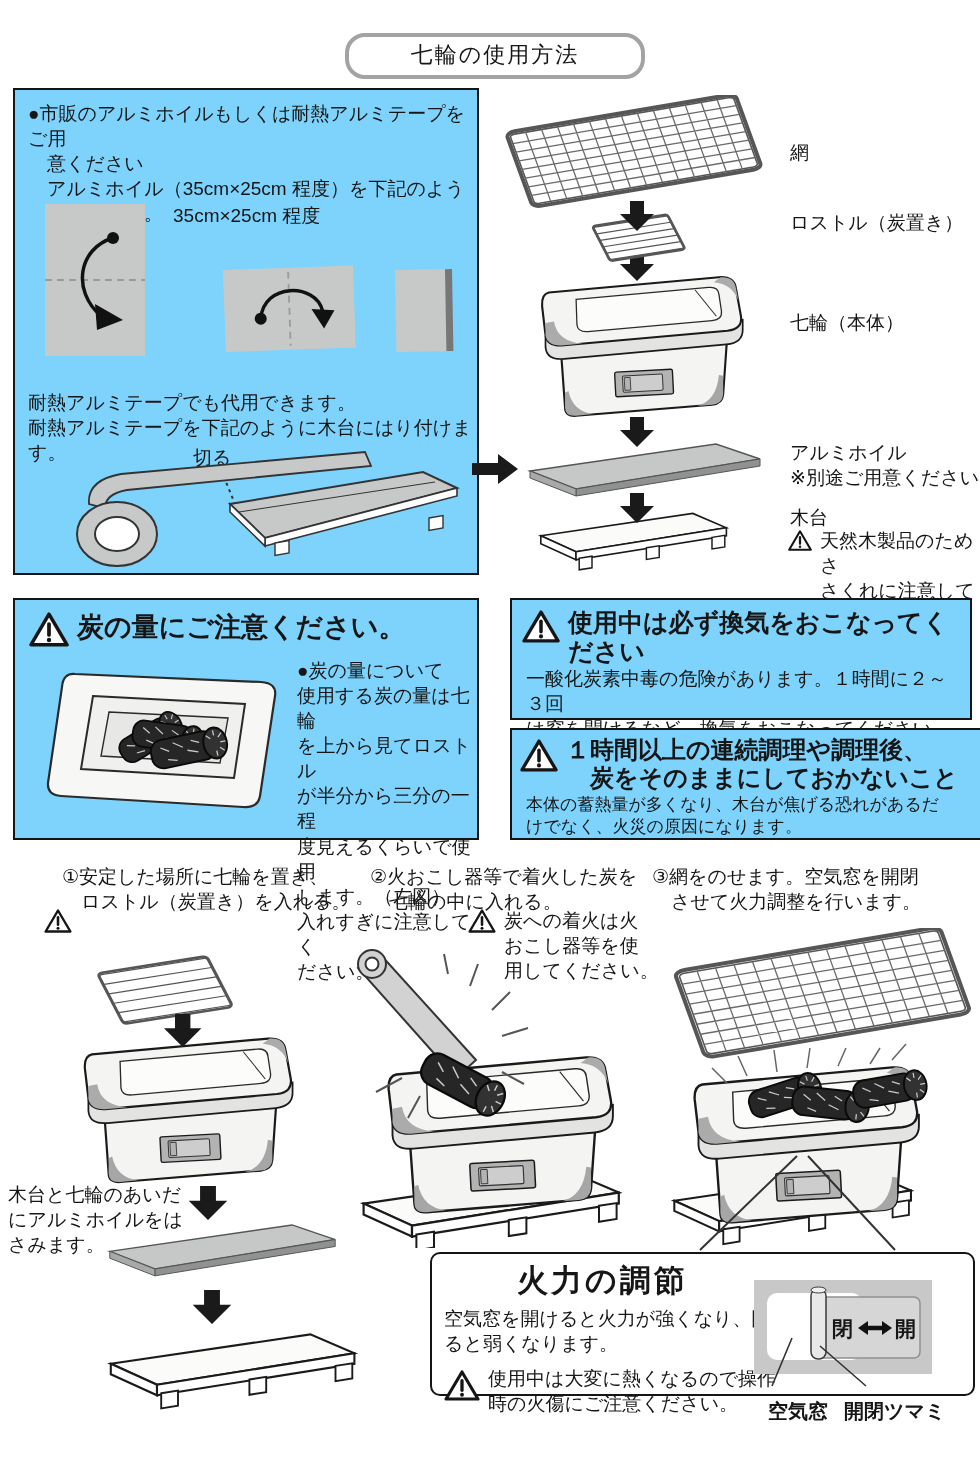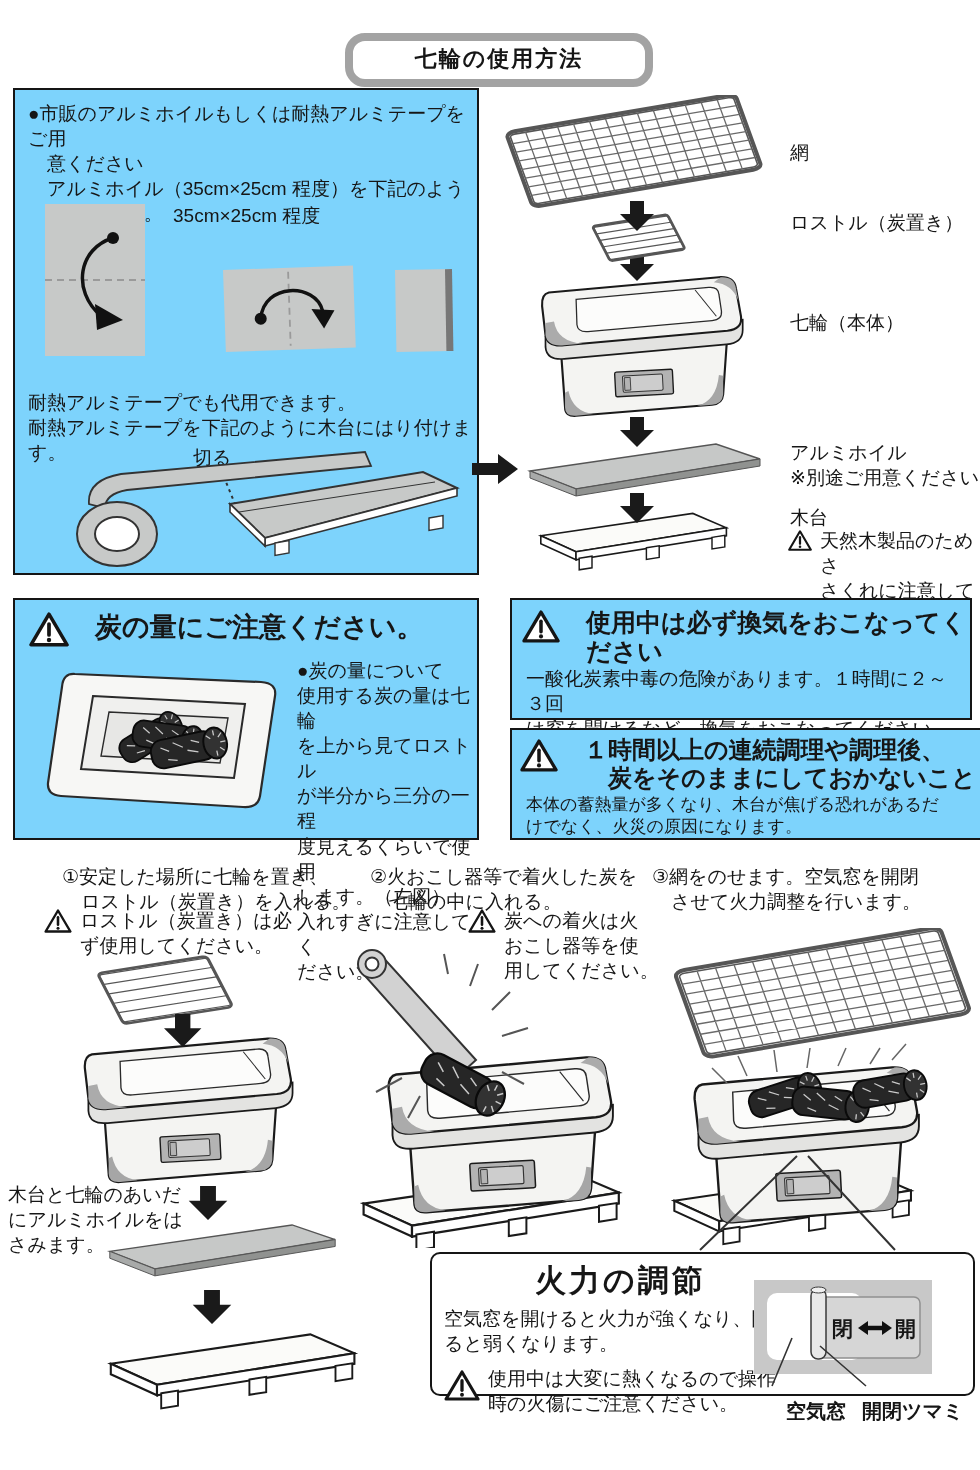--- a/index.html
+++ b/index.html
@@ -2,25 +2,25 @@
 <html><head>
 <meta charset="utf-8">
 <style>
   html,body{margin:0;padding:0;background:#fff;}
   #page{position:relative;width:980px;height:1470px;background:#fff;overflow:hidden;
         font-family:"Liberation Sans","DejaVu Sans",sans-serif;color:#161616;}
   .abs{position:absolute;}
   .pre{white-space:pre-line;}
   .t19{font-size:19px;line-height:1.32;}
   .t18{font-size:17px;line-height:1.3;}
-  .bold{font-weight:bold;margin-left:18px;}
+  .bold{font-weight:bold;}
   .box{border:2.5px solid #151515;background:#7dd3fc;box-sizing:border-box;}
   .rbox{border:2.5px solid #151515;border-radius:10px;background:#fff;box-sizing:border-box;}
-  .pill{border:8px solid #a3a3a3;border-radius:20px;text-align:center;
-        font-weight:bold;font-size:22px;line-height:36px;letter-spacing:2px;}
+  .pill{border:4px solid #a3a3a3;border-radius:20px;text-align:center;
+        font-weight:normal;font-size:22px;line-height:36px;letter-spacing:2px;}
   .warnrow{display:flex;align-items:flex-start;gap:8px;}
   svg text{font-family:"Liberation Sans","DejaVu Sans",sans-serif;fill:#161616;}
 </style>
 </head>
 <body>
 
 <div id="page">
 
 <svg style="position:absolute;width:0;height:0" aria-hidden="true">
 <defs>
@@ -211,22 +211,20 @@
   <div class="abs pre t18" style="left:14px;top:64px;width:440px">本体の蓄熱量が多くなり、木台が焦げる恐れがあるだ
 けでなく、火災の原因になります。</div>
 </div>
 
 <div class="abs pre t19" style="left:62px;top:864px;width:300px">①安定した場所に七輪を置き、
 　ロストル（炭置き）を入れる。</div>
 <div class="abs warnrow" style="left:44px;top:908px;width:290px">
   <svg width="28" height="24" viewBox="0 0 36 32" style="flex:none;margin-top:1px">
         <use href="#sym-warn"></use>
       </svg>
-  <div class="pre t19">ロストル（炭置き）は必
-ず使用してください。</div>
 </div>
 <svg class="abs" style="left:22px;top:952px" width="330" height="236" viewBox="0 0 330 236">
   <use href="#sym-rostle" transform="translate(72,2) scale(1.05)"></use>
   <use href="#sym-arrow-down" transform="translate(142,62) scale(1.1)"></use>
   <use href="#sym-body" transform="translate(40,76) scale(0.88)"></use>
 </svg>
 <div class="abs pre t19" style="left:8px;top:1182px;width:185px">木台と七輪のあいだ
 にアルミホイルをは
 さみます。</div>
 <svg class="abs" style="left:188px;top:1186px" width="40" height="34" viewBox="0 0 34 30">

